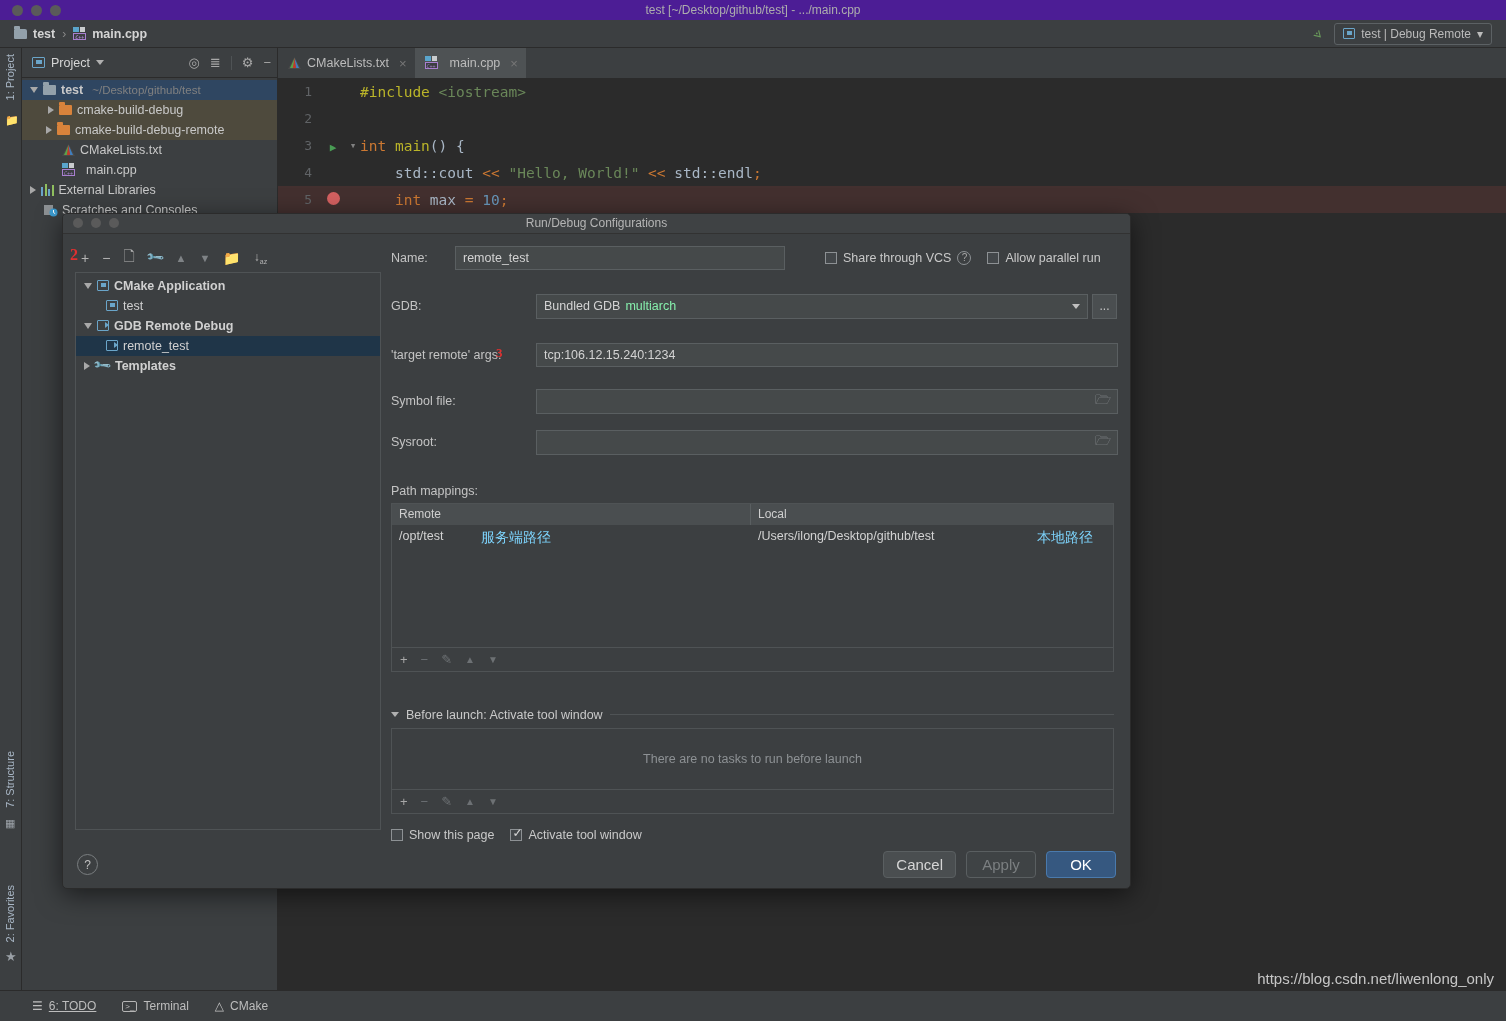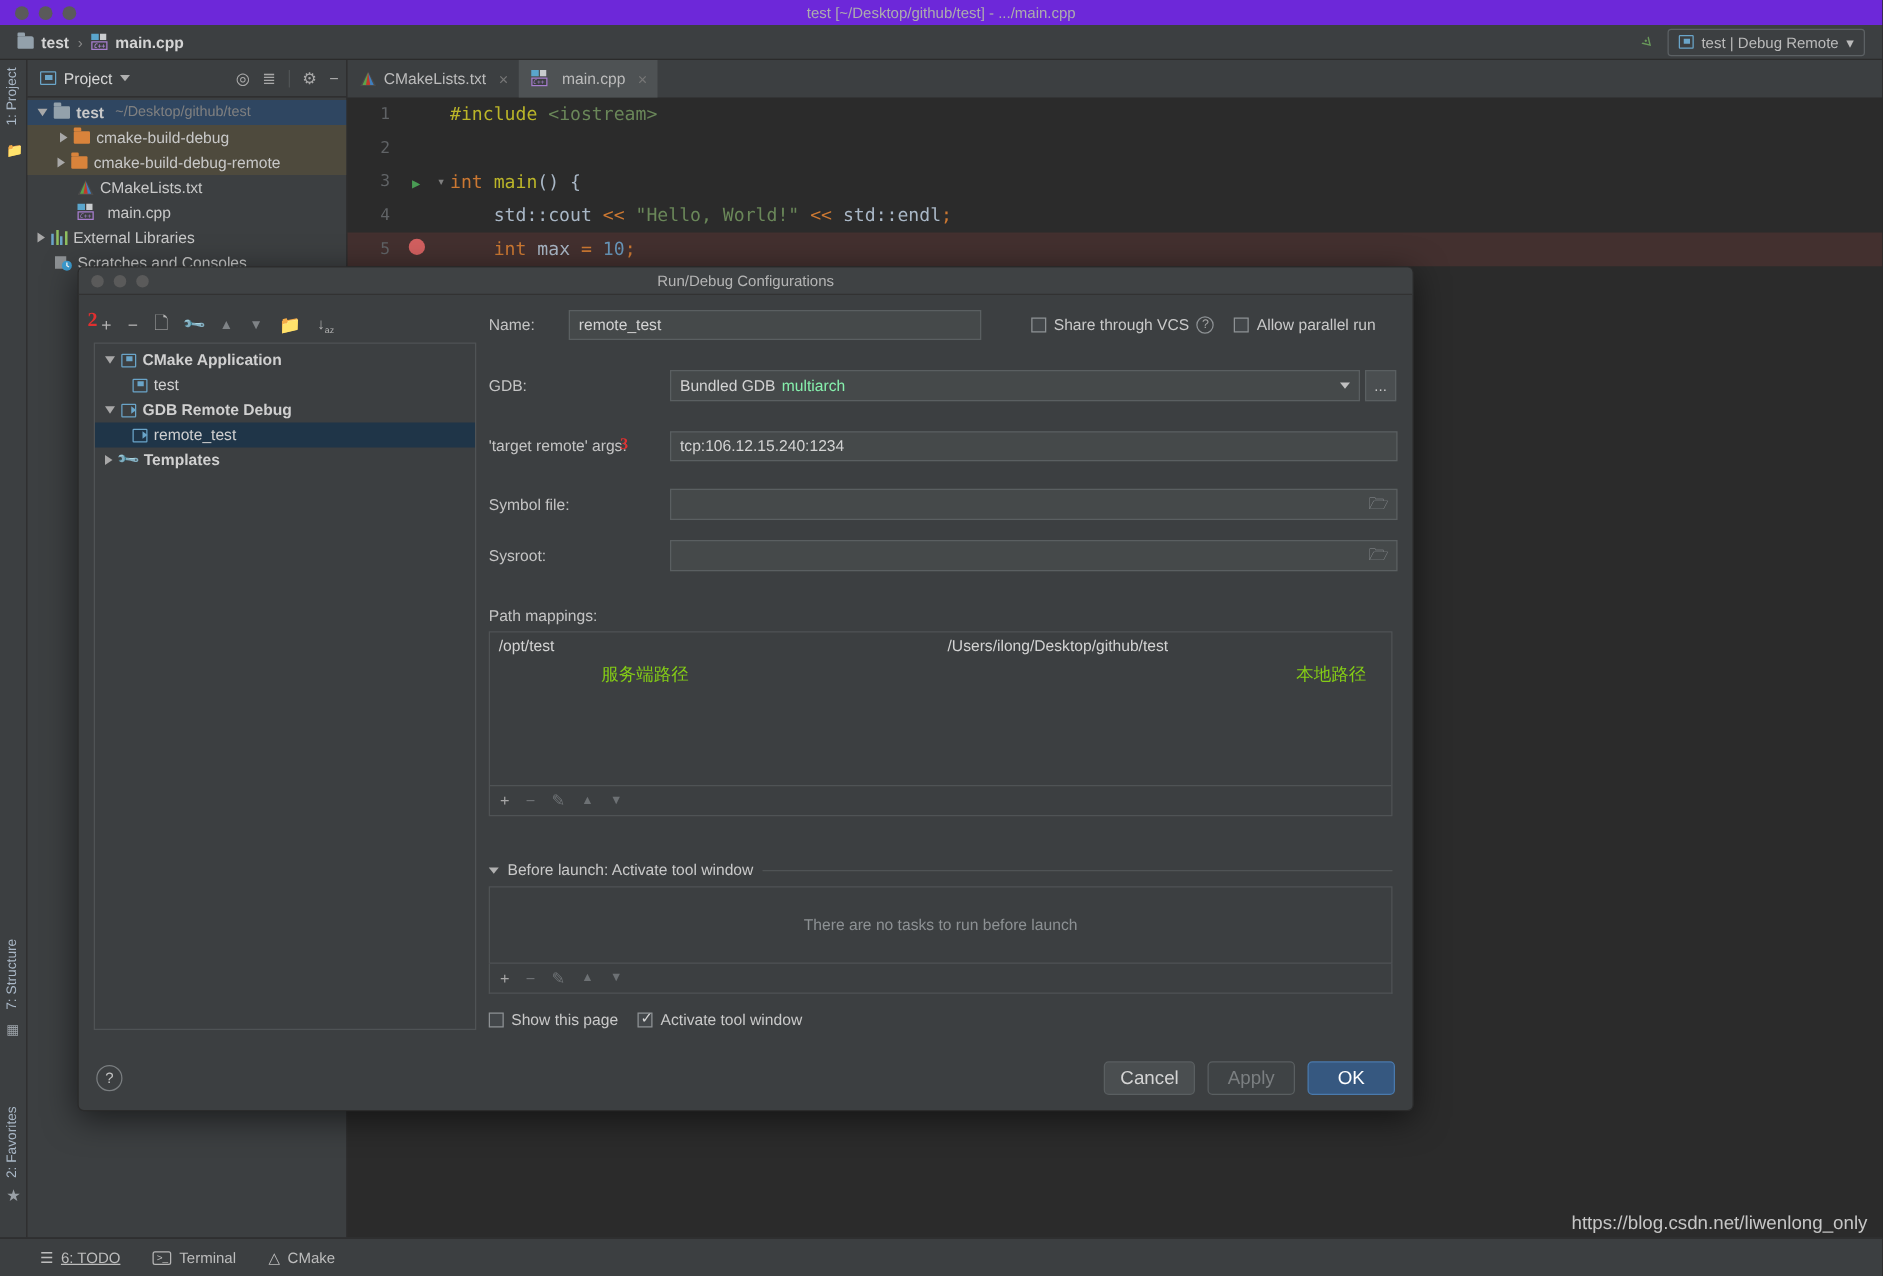--- a/index.html
+++ b/index.html
@@ -7,21 +7,21 @@
     width: 1506px; height: 1021px;
     background: #2b2b2b;
     font-family: "Liberation Sans", sans-serif;
     overflow: hidden;
   }
   body { position: relative; }
 
   
   .mac-titlebar {
     position:absolute; left:0; top:0; width:1506px; height:20px;
-    background:#6d28d9; display:flex; align-items:center;
+    background:#4c1d95; display:flex; align-items:center;
   }
   .traffic { display:flex; gap:8px; padding-left:12px; }
   .traffic span { width:11px; height:11px; border-radius:50%; background:#5a5a5a; display:block; }
   .mac-title {
     position:absolute; left:0; right:0; text-align:center;
     font-size:12px; color:#adadad; line-height:20px;
   }
 
   
   .navbar {
@@ -218,21 +218,21 @@
     font-size:12px; display:flex;align-items:center;justify-content:center; }
   .btns{ margin-left:auto; display:flex; gap:10px; }
   .btn{
     min-width:70px; height:27px; border-radius:4px; border:1px solid #5a5f61; background:#4a4e50;
     color:#d5d5d5; font-size:15px; display:flex;align-items:center;justify-content:center;
     padding:0 12px;
   }
   .btn.primary{ background:#365880; border-color:#4a7aad; color:#ffffff; }
   .btn.disabled{ color:#7b7f81; background:#3f4345; }
 
-  .anno-cn{ color:#84cc16; font-size:14px; font-family:"DejaVu Sans", sans-serif; }
+  .anno-cn{ color:#7dd3fc; font-size:14px; font-family:"DejaVu Sans", sans-serif; }
 </style>
 </head>
 <body>
 
 <div class="mac-titlebar">
   <div class="traffic">
     <span></span>
     <span></span>
     <span></span>
   </div>
@@ -526,20 +526,24 @@
       <div class="frow" style="margin-bottom:16px;">
         <span class="flabel" style="width:145px;">Sysroot:</span>
         <div class="ipt" style="width:582px; display:flex; align-items:center; height:25px; padding-right:6px;">
           <span style="flex:1;"></span>
           <span class="folder-btn">🗁</span>
         </div>
       </div>
 
       <div style="margin-bottom:5px;margin-top:29px;" class="flabel">Path mappings:</div>
       <div class="tbl" style="width:723px; position:relative;">
+        <div class="tbl-head">
+          <div class="c1">Remote</div>
+          <div>Local</div>
+        </div>
         <div class="tbl-body">
           <div class="tbl-row">
             <div class="c1">/opt/test</div>
             <div>/Users/ilong/Desktop/github/test</div>
           </div>
         </div>
         <span class="anno-cn" style="position:absolute; left:89px; top:25px;">服务端路径</span>
         <span class="anno-cn" style="position:absolute; left:645px; top:25px;">本地路径</span>
         <div class="tbl-toolbar">
           <span>+</span>

